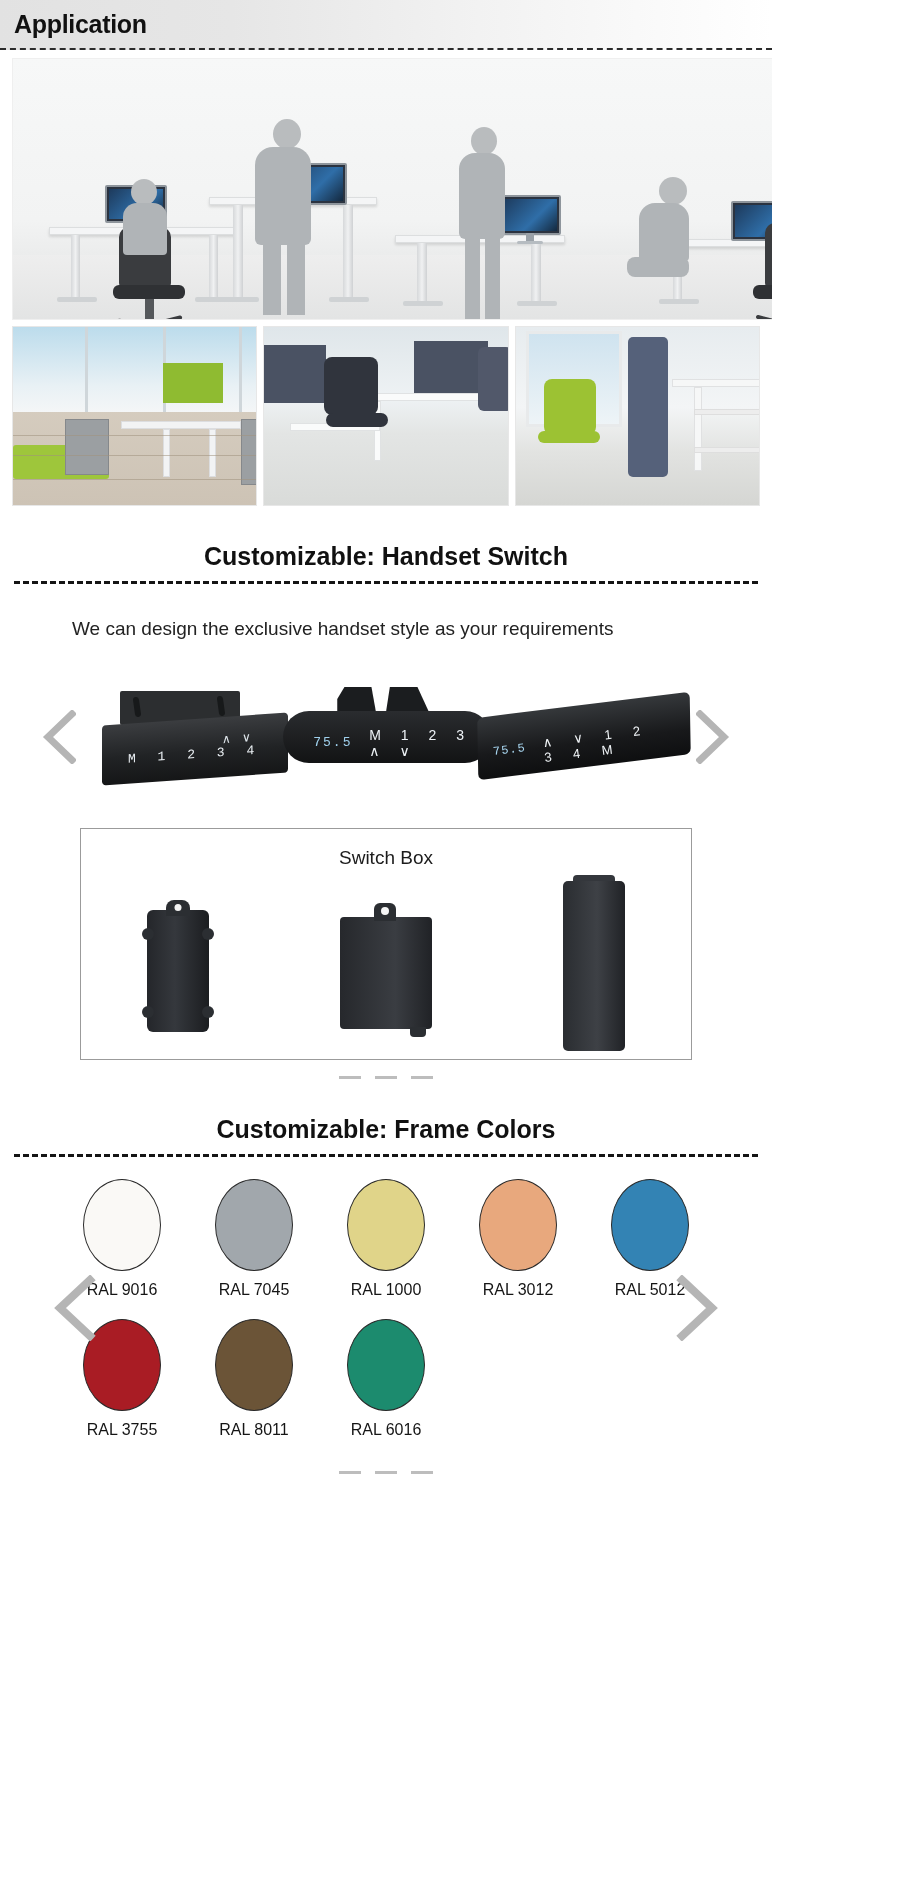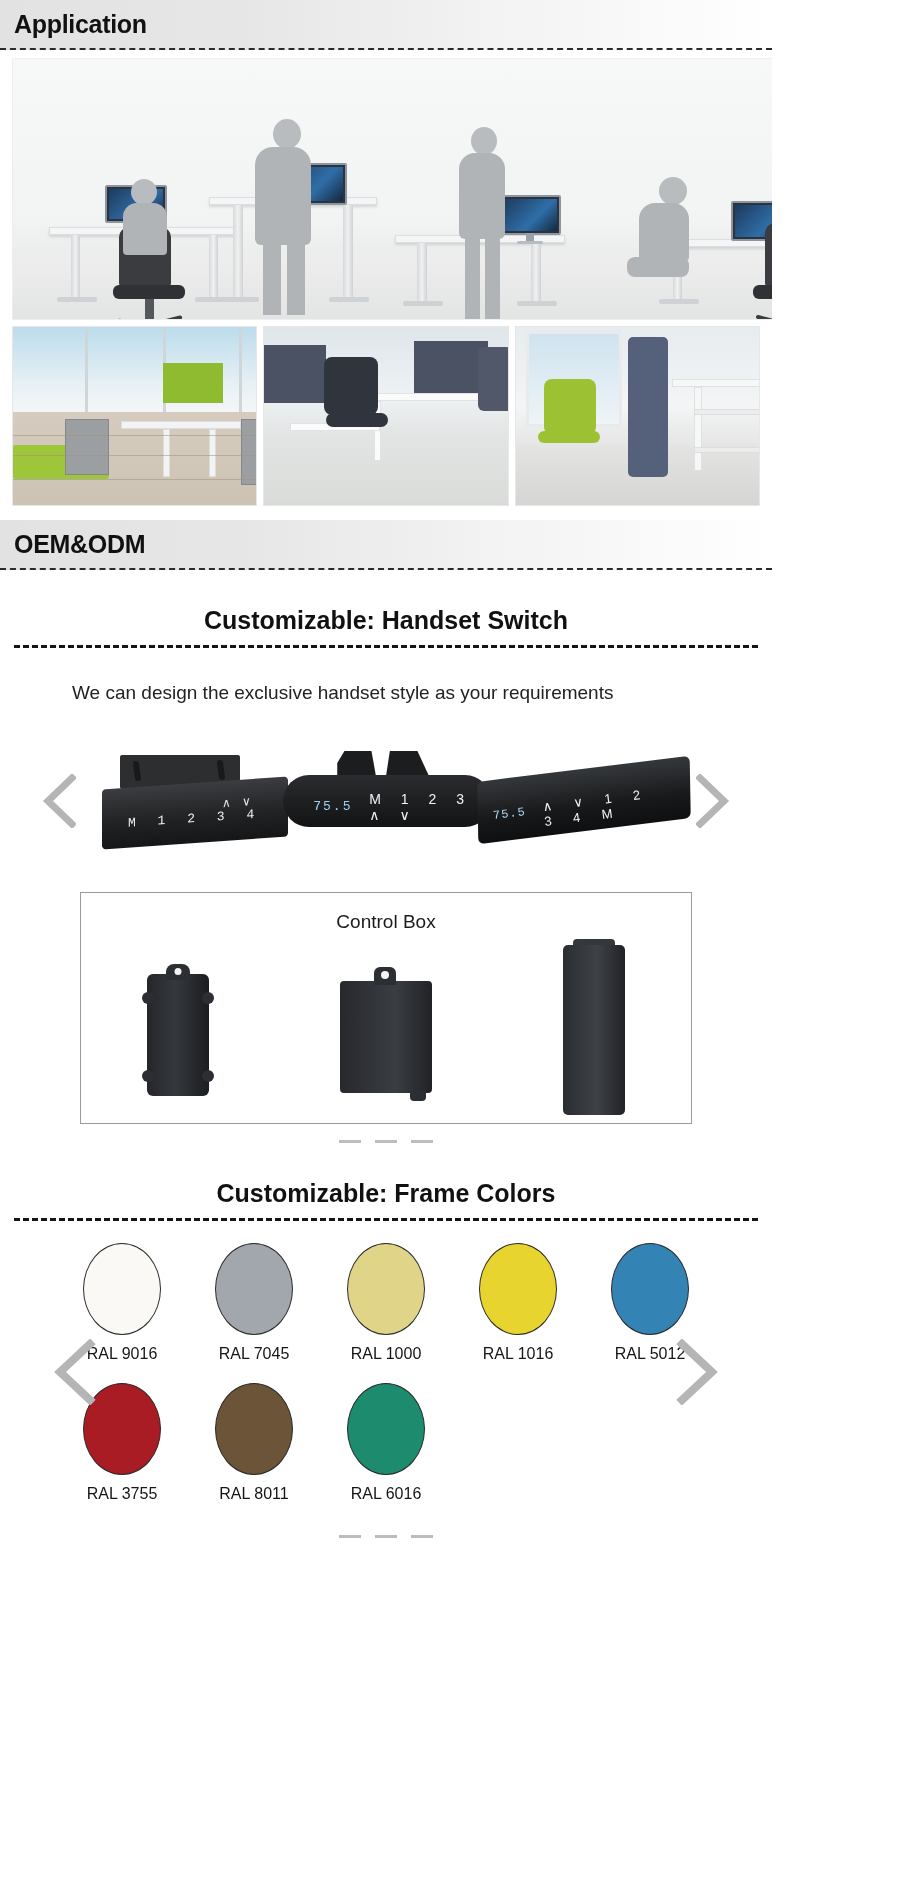--- a/index.html
+++ b/index.html
@@ -375,23 +375,20 @@
         <div class="pers" style="left:112px; top:10px; width:40px; height:140px;"></div>
         <div class="deskw" style="left:156px; top:52px; width:126px; height:8px;"></div>
         <div class="deskw" style="left:178px; top:60px; width:8px; height:84px;"></div>
         <div class="shelf" style="left:178px; top:82px; width:108px; height:6px;"></div>
         <div class="shelf" style="left:178px; top:120px; width:108px; height:6px;"></div>
       </div>
 
     </div>
   </div>
 
-  <div class="banner" style="margin-top:14px;">
-    <span class="banner-title">OEM&amp;ODM</span>
-  </div>
 
   <div class="oem-body">
 
     <div class="sub-head">Customizable: Handset Switch</div>
     <div class="rule"></div>
 
     <div class="lead">We can design the exclusive handset style as your requirements</div>
 
     <div class="carousel">
 
@@ -427,21 +424,21 @@
       </div>
 
       <div class="chev chev-right">
         <svg width="34" height="54" viewBox="0 0 34 54">
           <polyline points="4,4 28,27 4,50" fill="none" stroke="#b5b5b5" stroke-width="7" stroke-linecap="square" stroke-linejoin="miter"></polyline>
         </svg>
       </div>
     </div>
 
     <div class="cbox">
-      <div class="cbox-title">Control Box</div>
+      <div class="cbox-title">Switch Box</div>
       <div class="cbox-items">
         <div class="cb cb1">
           <div class="b"></div>
           <div class="nub" style="left:-5px; top:28px;"></div>
           <div class="nub" style="right:-5px; top:28px;"></div>
           <div class="nub" style="left:-5px; bottom:14px;"></div>
           <div class="nub" style="right:-5px; bottom:14px;"></div>
           <div class="ear"></div>
           <div class="hole"></div>
         </div>
@@ -483,22 +480,22 @@
         </div>
         <div class="sw">
           <div class="oval" style="background: rgb(161, 167, 172);"></div>
           <div class="cap">RAL 7045</div>
         </div>
         <div class="sw">
           <div class="oval" style="background: rgb(224, 212, 137);"></div>
           <div class="cap">RAL 1000</div>
         </div>
         <div class="sw">
-          <div class="oval" style="background: rgb(232, 212, 46);"></div>
-          <div class="cap">RAL 1016</div>
+          <div class="oval" style="background: rgb(232, 168, 125);"></div>
+          <div class="cap">RAL 3012</div>
         </div>
         <div class="sw">
           <div class="oval" style="background: rgb(51, 131, 180);"></div>
           <div class="cap">RAL 5012</div>
         </div>
         <div class="sw">
           <div class="oval" style="background: rgb(169, 28, 36);"></div>
           <div class="cap">RAL 3755</div>
         </div>
         <div class="sw">

